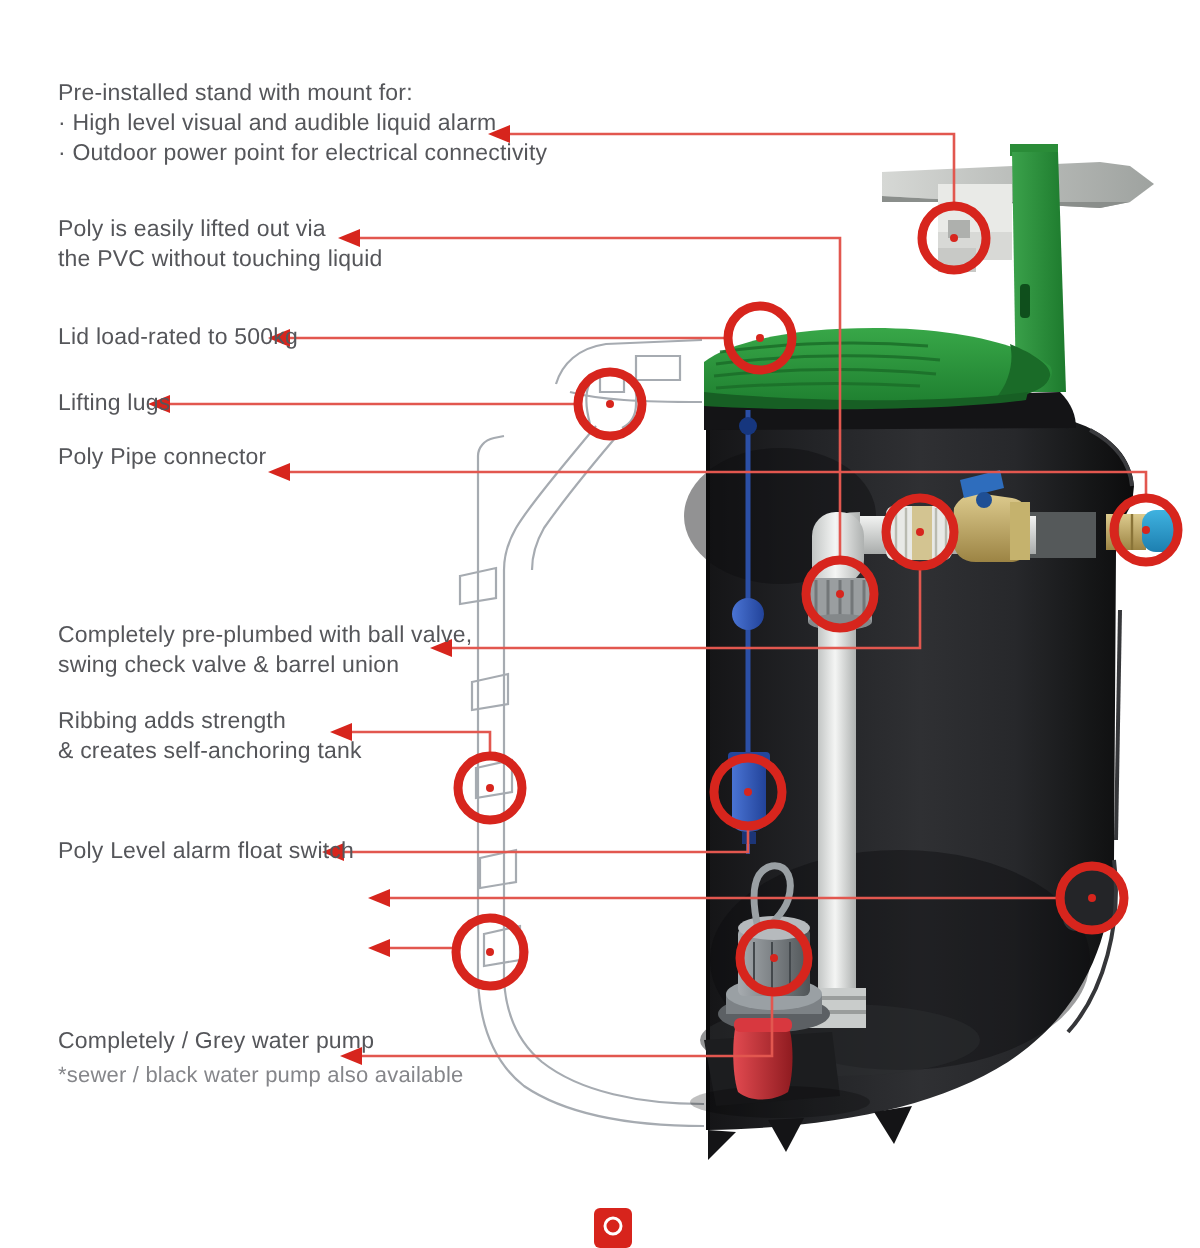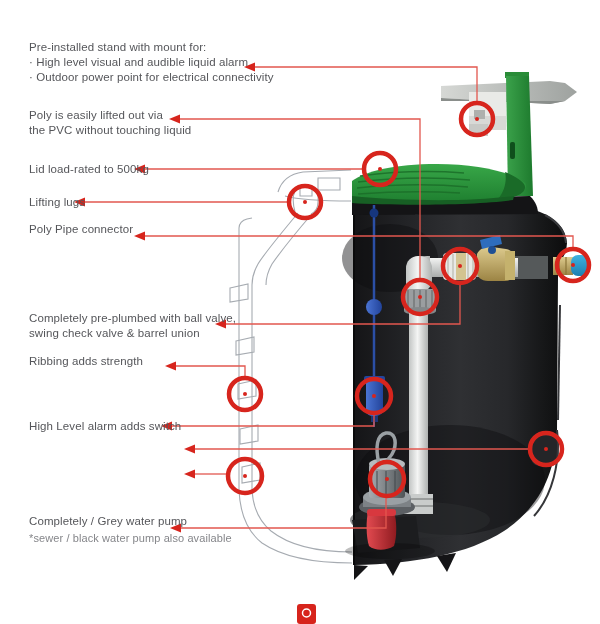--- a/index.html
+++ b/index.html
@@ -288,21 +288,22 @@
   </div>
   <div class="label" style="top:222px">
     <div>Poly Pipe connector</div>
   </div>
   <div class="label" style="top:311px">
     <div>Completely pre-plumbed with ball valve,</div>
     <div>swing check valve &amp; barrel union</div>
   </div>
   <div class="label" style="top:354px">
     <div>Ribbing adds strength</div>
+    <div>&amp; creates self-anchoring tank</div>
   </div>
   <div class="label" style="top:419px">
-    <div>High Level alarm adds switch</div>
+    <div>Poly Level alarm float switch</div>
   </div>
   <div class="label" style="top:514px">
     <div>Completely / Grey water pump</div>
     <div class="note">*sewer / black water pump also available</div>
   </div>
 </div>
 
 </body></html>

